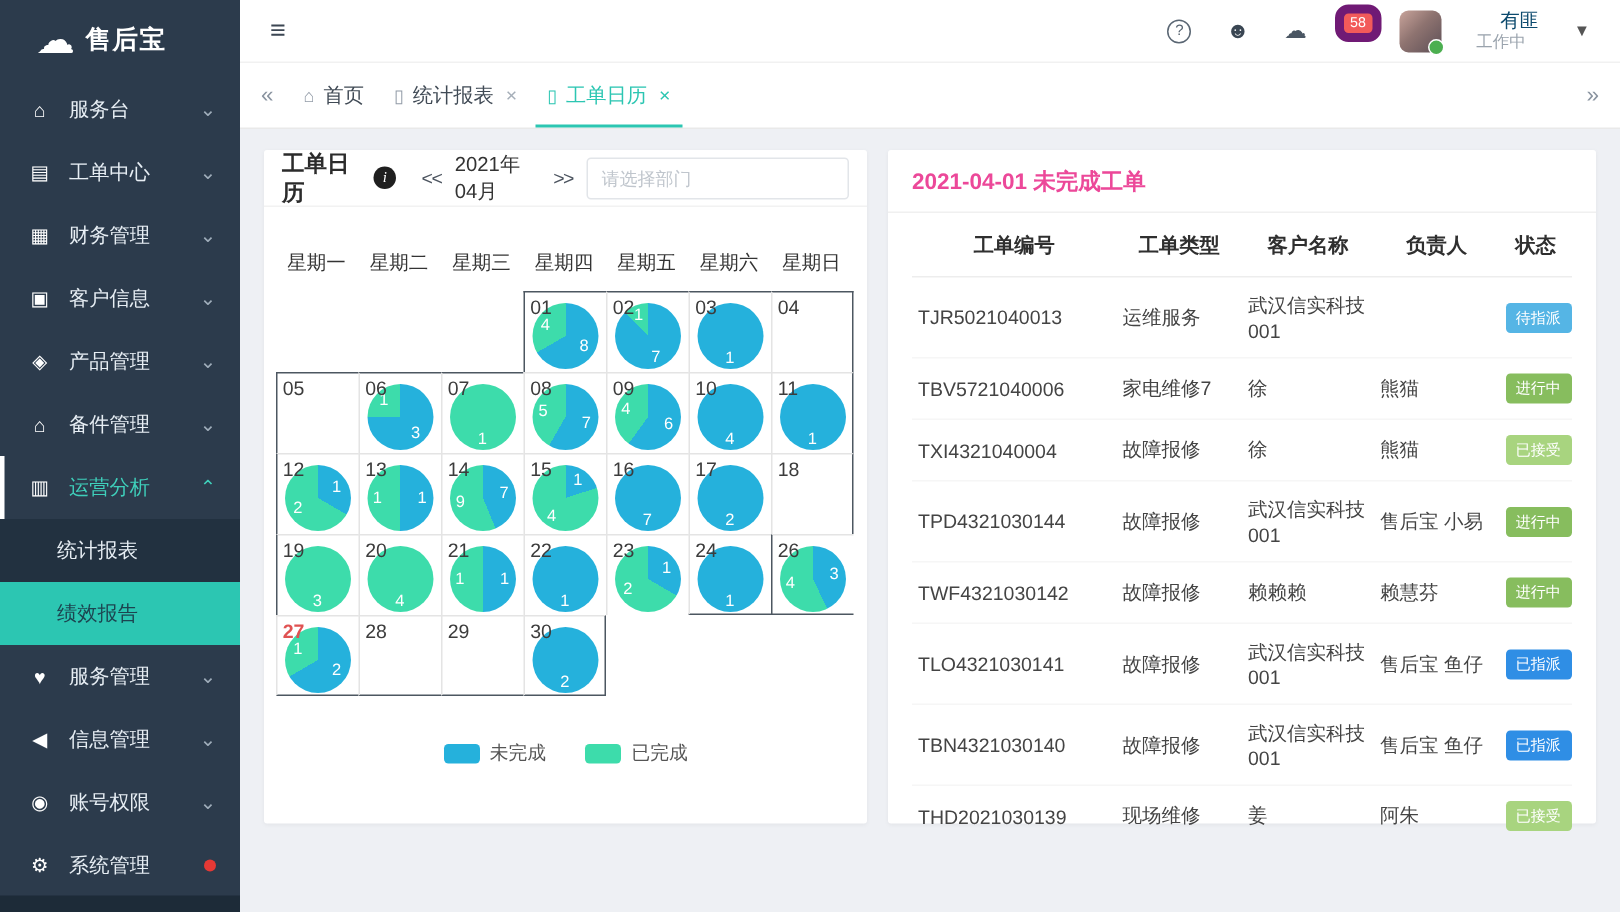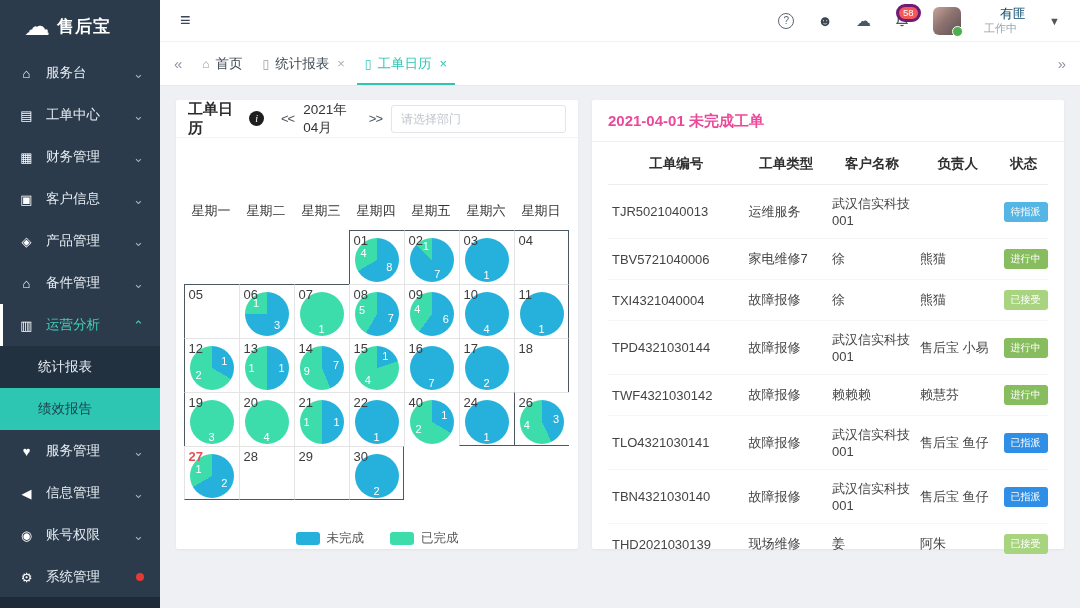--- a/index.html
+++ b/index.html
@@ -25,21 +25,21 @@
 
   
   .main { flex:1; display:flex; flex-direction:column; min-width:0; }
 
   .topbar { height:42px; background:#fff; display:flex; align-items:center; padding:0 20px; border-bottom:1px solid #f1f1f1; }
   .hamburger { font-size:18px; color:#3c4653; cursor:pointer; }
   .topbar-right { margin-left:auto; display:flex; align-items:center; gap:23px; }
   .tb-ico { color:#4a5663; font-size:15px; cursor:pointer; position:relative; line-height:1; }
   .help-circle { width:16px; height:16px; border:1.2px solid #5a6673; border-radius:50%; font-size:10px; display:flex; align-items:center; justify-content:center; color:#5a6673; }
   .bell-wrap { position:relative; }
-  .bell-badge { position:absolute; top:-8px; right:-11px; background:#f25a5a; color:#fff; font-size:9.5px; padding:1.5px 4.5px; border-radius:9px; border:3px solid #701a75; }
+  .bell-badge { position:absolute; top:-8px; right:-11px; background:#f25a5a; color:#fff; font-size:9.5px; padding:1.5px 4.5px; border-radius:9px; border:6px solid #701a75; }
   .avatar { width:28px; height:28px; border-radius:6px; background:linear-gradient(135deg,#c9a49b 0%,#8e7370 45%,#5d4f56 100%); position:relative; cursor:pointer; }
   .avatar::after { content:""; position:absolute; right:-2px; bottom:-2px; width:9px; height:9px; border-radius:50%; background:#4caf50; border:1.5px solid #fff; }
   .user-block { line-height:1.2; cursor:pointer; }
   .user-name { font-size:13px; color:#0c4a6e;margin-left:16px; }
   .user-status { font-size:11px; color:#9aa3ad; }
   .tb-caret { font-size:11px; color:#555; cursor:pointer; }
 
   .tabbar { height:44px; background:#fff; display:flex; align-items:center; padding:0 14px; border-bottom:1px solid #e9e9e9; gap:10px; }
   .tab-scroll { font-size:15px; color:#8a94a0; cursor:pointer; }
   .tab-scroll.right { margin-left:auto; }
@@ -57,21 +57,21 @@
   .cal-card { width:402px; flex-shrink:0; display:flex; flex-direction:column; }
   .cal-head { display:flex; align-items:center; height:38px; padding:0 12px; border-bottom:1px solid #f2f2f2; gap:9px; }
   .cal-title { font-size:15px; font-weight:bold; color:#2b2b2b; }
   .info-dot { width:15px; height:15px; border-radius:50%; background:#1f1f1f; color:#fff; font-size:10px; display:flex; align-items:center; justify-content:center; cursor:pointer; flex-shrink:0; font-family:"Liberation Serif",serif; font-style:italic; }
   .cal-nav { display:flex; align-items:center; gap:9px; margin-left:8px; color:#555; }
   .nav-btn { cursor:pointer; font-size:13px; letter-spacing:-1px; color:#4d5560; }
   .cal-month { font-size:13.5px; color:#333; }
   .dept-input { margin-left:auto; width:176px; height:28px; border:1px solid #e2e5e9; border-radius:3px; font-size:12px; padding:0 9px; color:#333; outline:none; font-family:inherit; }
   .dept-input::placeholder { color:#c0c6cd; }
   .week-row { width:387px; margin:28px auto 10px; display:grid; grid-template-columns:repeat(7,55px); }
-  .week-cell { text-align:center; font-size:13px; color:#333;margin-top:36px; }
+  .week-cell { text-align:center; font-size:13px; color:#333; }
   .cal-grid { width:387px; margin:0 auto; display:grid; grid-template-columns:repeat(7,55px); grid-auto-rows:54px; }
   .cal-cell { position:relative; }
   .cal-cell.on { border-top:1px solid #e4e4e4; border-left:1px solid #e4e4e4; }
   .cal-cell.e-t { border-top:1px solid #4d5761; }
   .cal-cell.e-l { border-left:1px solid #4d5761; }
   .cal-cell.e-r { border-right:1px solid #4d5761; }
   .cal-cell.e-b { border-bottom:1px solid #4d5761; }
   .day-num { position:absolute; top:2px; left:4px; font-size:13px; color:#3c3c3c; z-index:2; }
   .day-num.red { color:#e05252; font-weight:bold; }
   .pie { position:absolute; left:5px; top:7px; width:44px; height:44px; border-radius:50%; z-index:1; cursor:pointer; }
@@ -358,21 +358,21 @@
               <span class="pie-label" style="left:16.0%;top:50.0%;">1</span>
             </span>
           </div>
           <div class="cal-cell on">
             <span class="day-num">22</span>
             <span class="pie" style="background:#25b1dc;">
               <span class="pie-label" style="left:50.0%;top:84.0%;">1</span>
             </span>
           </div>
           <div class="cal-cell on">
-            <span class="day-num">40</span>
+            <span class="day-num">23</span>
             <span class="pie" style="background:conic-gradient(#25b1dc 0deg 120.0deg, #3ddcab 120.0deg 360deg);">
               <span class="pie-label" style="left:79.4%;top:33.0%;">1</span>
               <span class="pie-label" style="left:20.6%;top:67.0%;">2</span>
             </span>
           </div>
           <div class="cal-cell on e-b">
             <span class="day-num">24</span>
             <span class="pie" style="background:#25b1dc;">
               <span class="pie-label" style="left:50.0%;top:84.0%;">1</span>
             </span>

